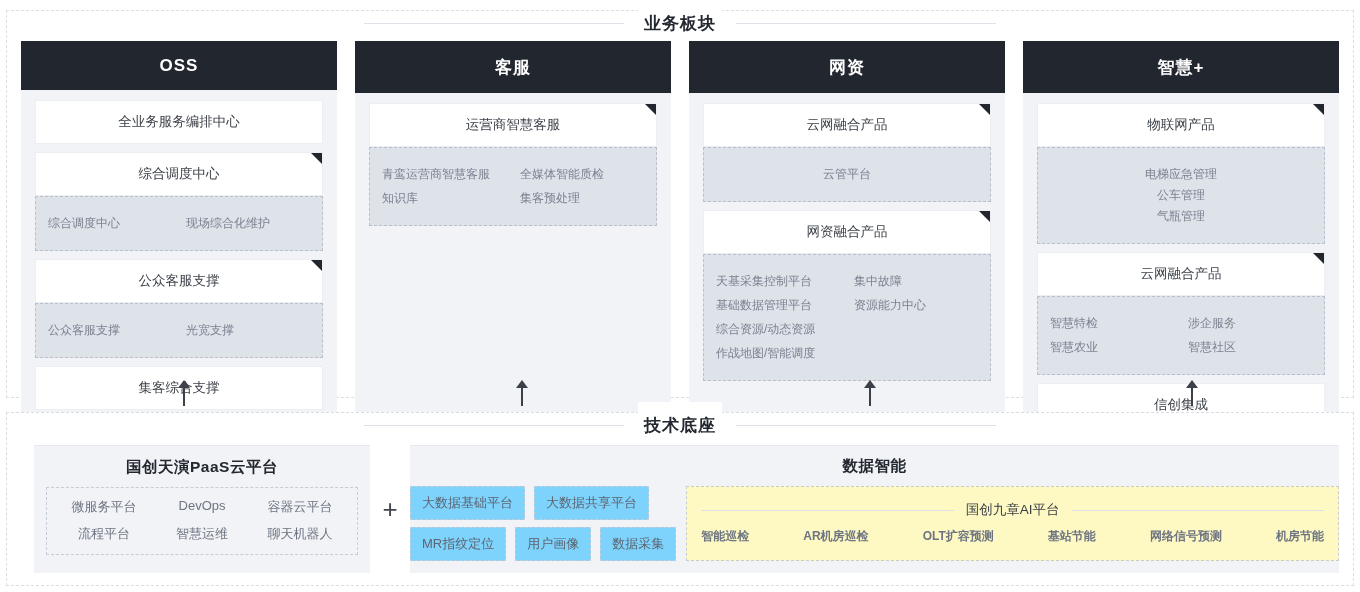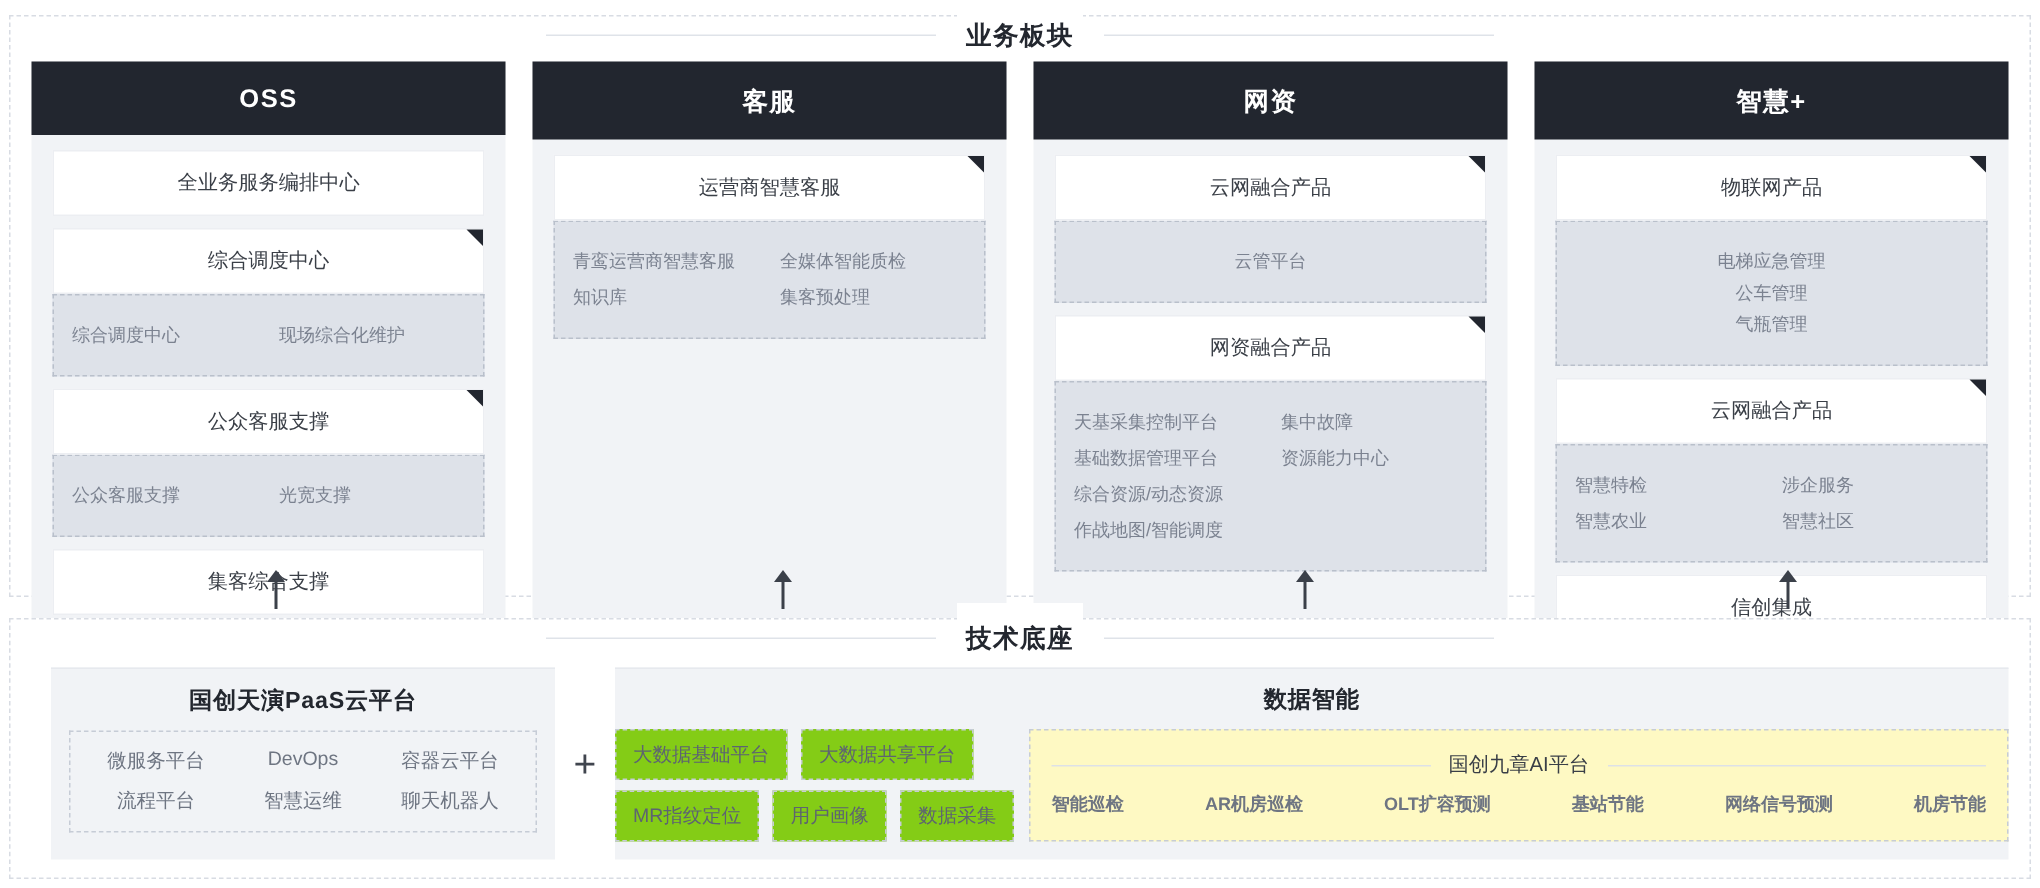--- a/index.html
+++ b/index.html
@@ -193,21 +193,21 @@
     font-size: 15.5px;
     font-weight: bold;
     color: #23272f;
     letter-spacing: .5px;
     margin-bottom: 9px;
   }
   .data-row { display: flex; gap: 10px; align-items: stretch; }
   .dp-left { display: flex; flex-direction: column; gap: 7px; }
   .dp-line { display: flex; gap: 9px; }
   .chip {
-    background: #84cc16;
+    background: #7dd3fc;
     border: 1px dashed #c6ccd6;
     font-size: 13px;
     color: #5d6personal;
     color: #5d6471;
     padding: 7px 11px;
     white-space: nowrap;
     text-align: center;
   }
   .ai-box {
     flex: 1 1 auto;

